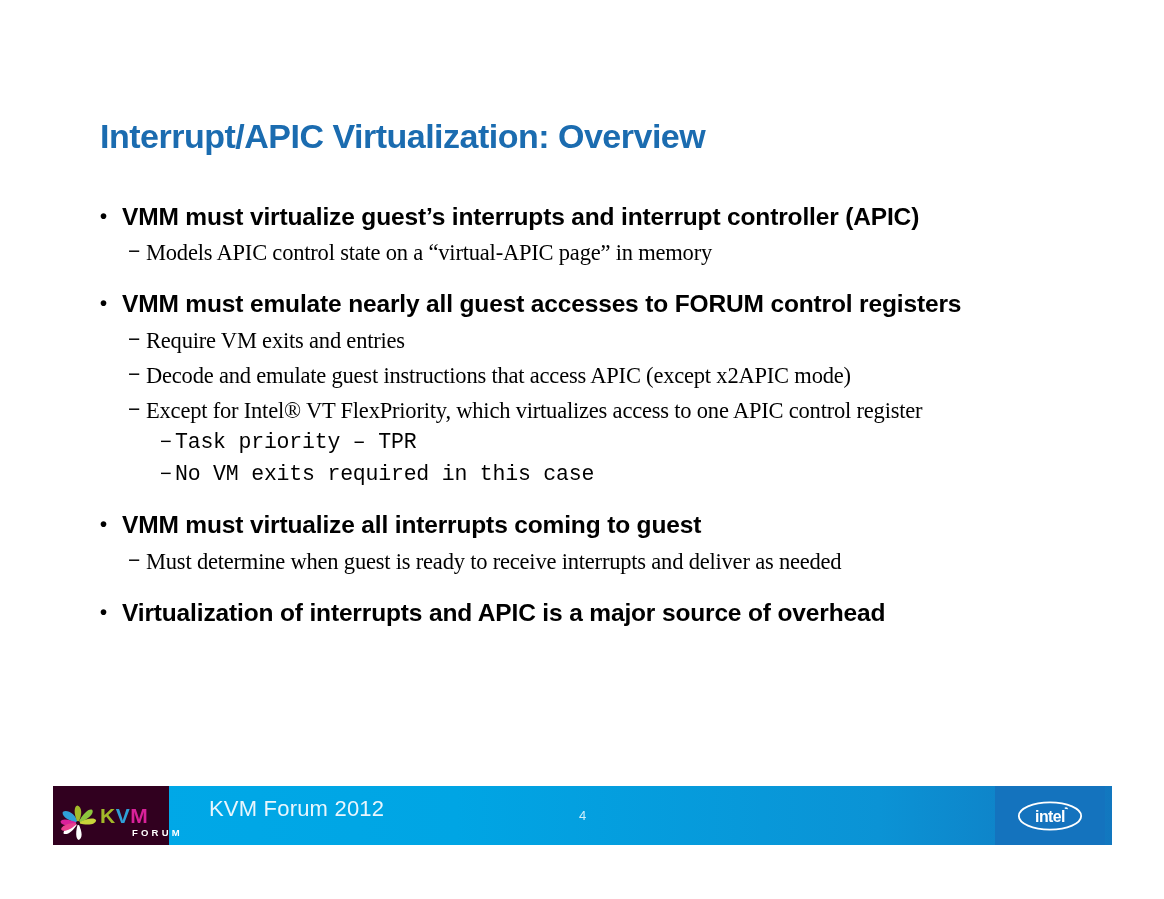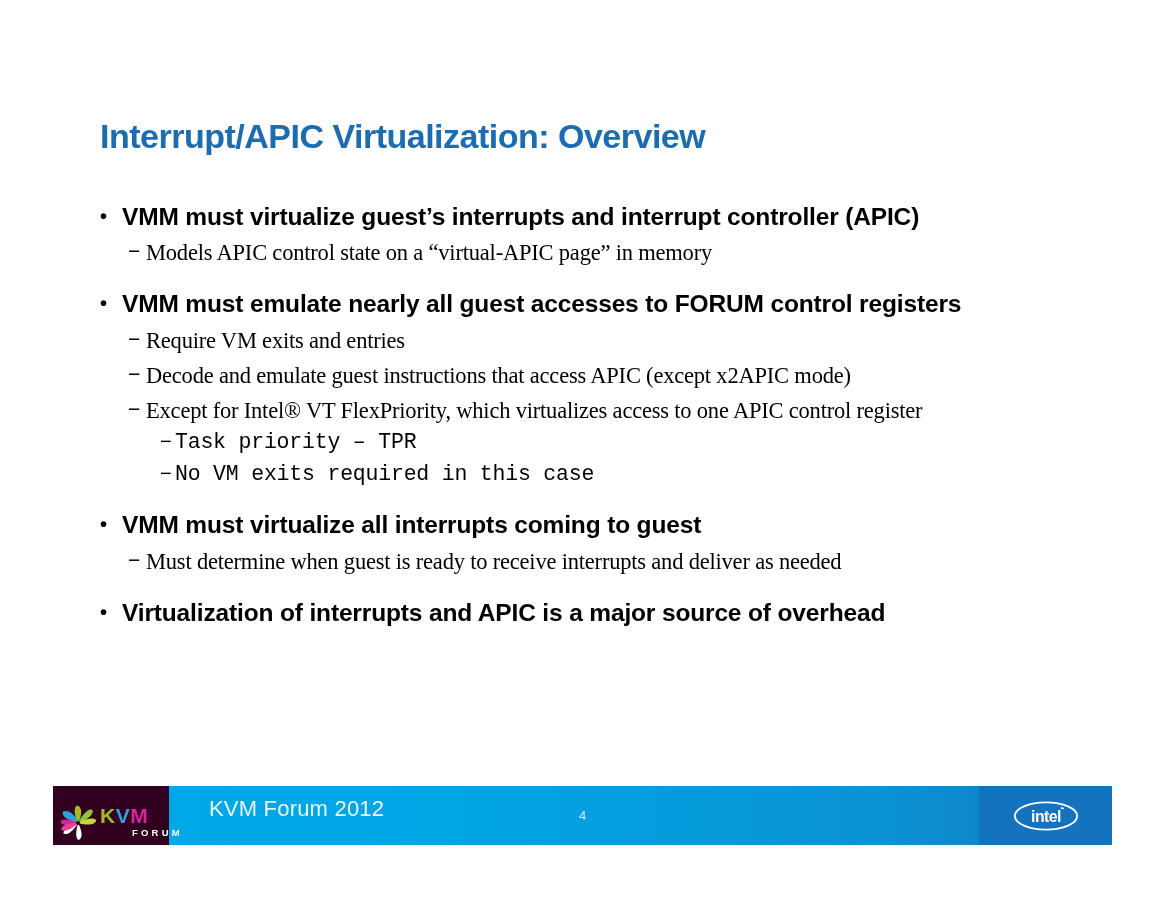--- a/index.html
+++ b/index.html
@@ -178,23 +178,23 @@
     display: flex;
     align-items: center;
     justify-content: center;
     font-size: 13px;
     color: #cfeefb;
     pointer-events: none;
   }
 
   #intel-block {
     position: absolute;
-    right: 0;
+    right: 7px;
     top: 0;
-    width: 133px;
+    width: 110px;
     height: 59px;
     background: #1473be;
     display: flex;
     align-items: center;
     justify-content: center;
   }
   .intel-logo {
     position: relative;
     width: 68px;
     height: 32px;

